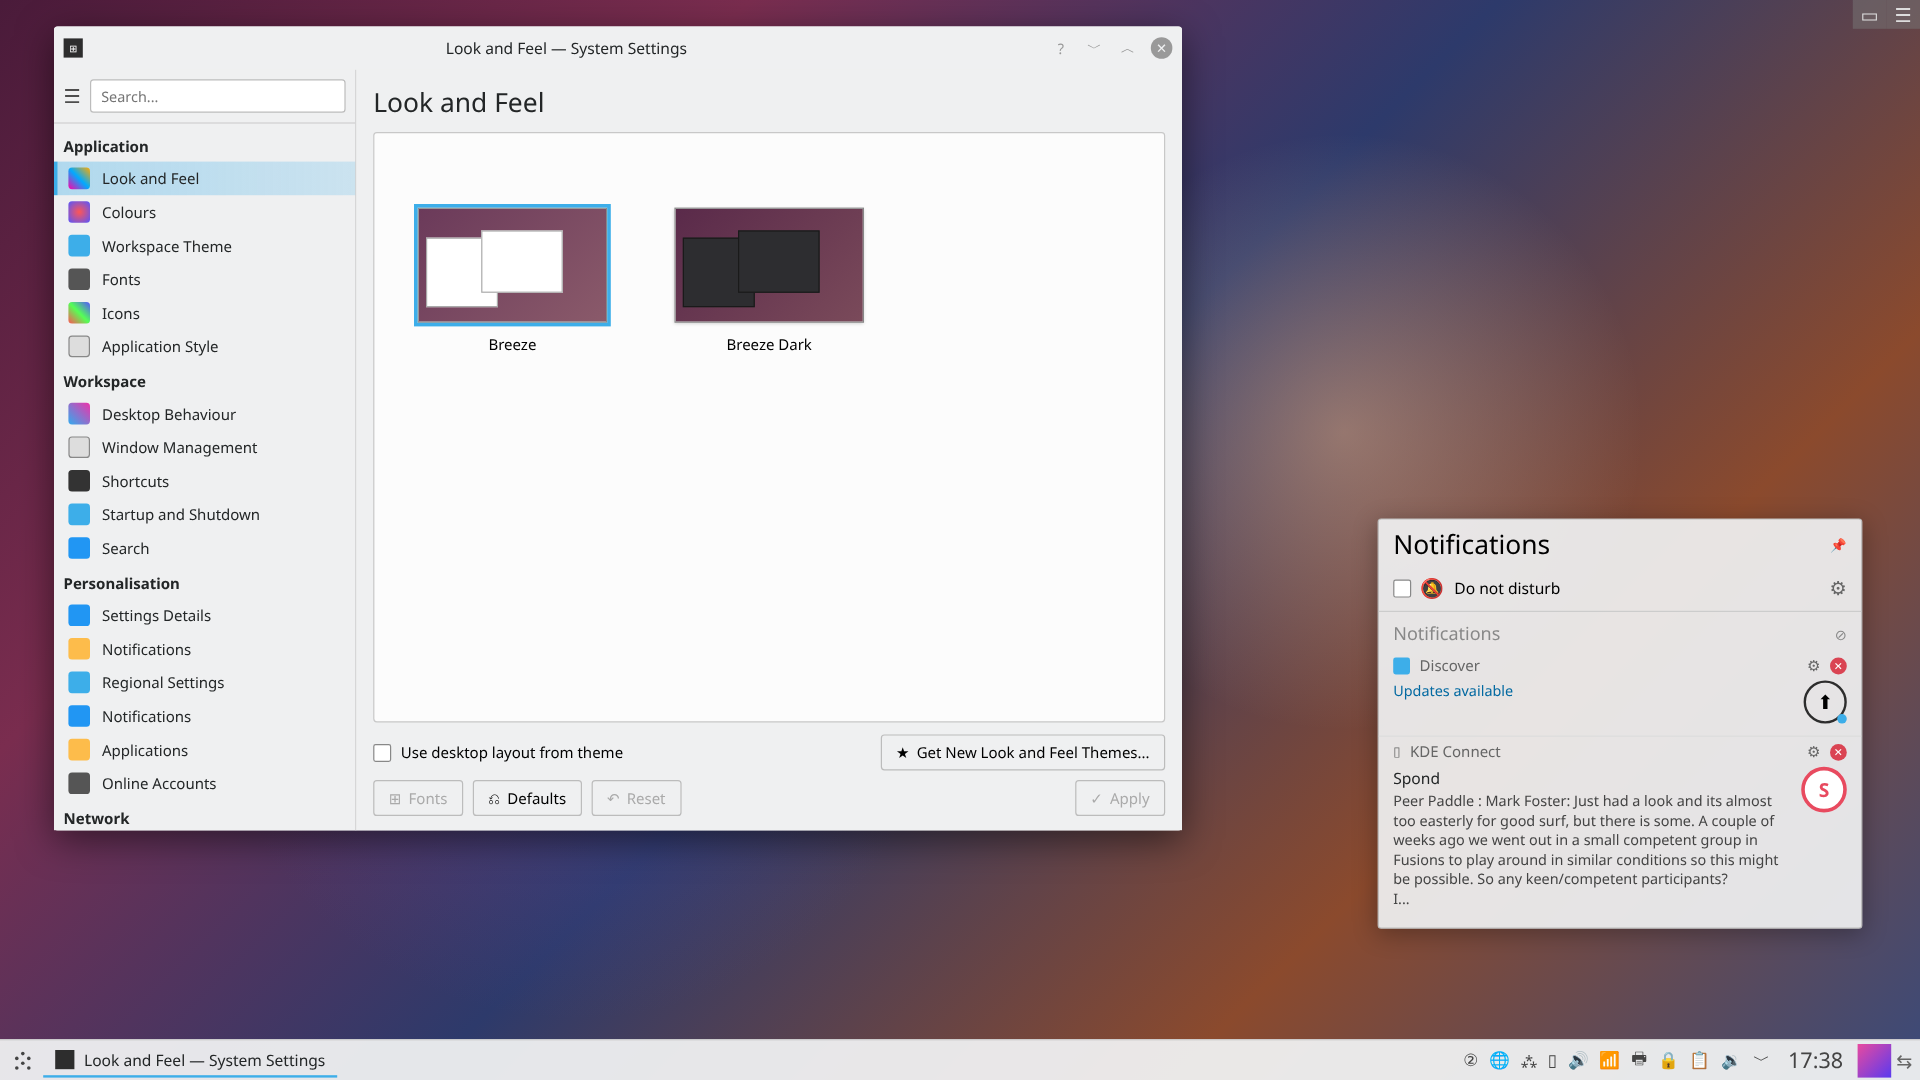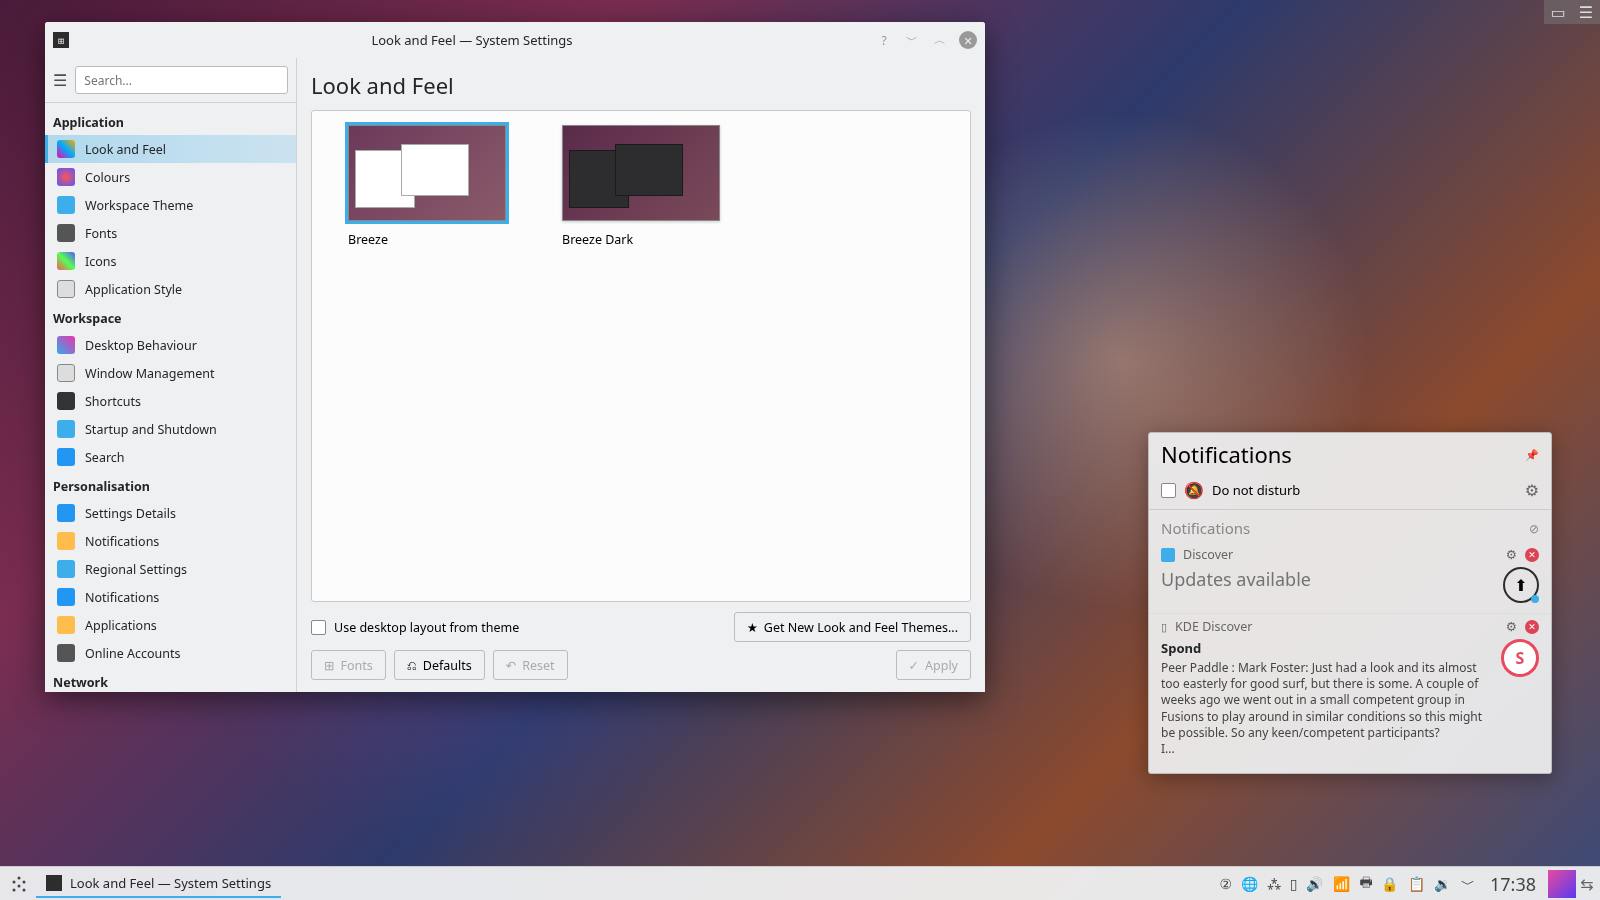--- a/index.html
+++ b/index.html
@@ -25,21 +25,21 @@
 .cat { font-size: 12.5px; font-weight: bold; color: #232627; padding: 7px 8px 4px; }
 .item { display: flex; align-items: center; gap: 10px; padding: 5px 8px 5px 12px; font-size: 12.5px; color: #232627; cursor: pointer; }
 .item.active { background: #3daee9; background: linear-gradient(to right, rgba(61,174,233,0.35), rgba(61,174,233,0.2)); border-left: 3px solid #3daee9; padding-left: 9px; }
 .item-icon { width: 18px; height: 18px; flex-shrink: 0; border-radius: 3px; display: flex; align-items: center; justify-content: center; font-size: 10px; color: #fff; }
 
 
 .main { flex: 1; background: #eff0f1; display: flex; flex-direction: column; padding: 12px 14px; }
 .main h1 { font-size: 22px; font-weight: normal; color: #232627; margin-bottom: 10px; }
 .theme-panel { flex: 1; background: #fcfcfc; border: 1px solid #c8c8c8; border-radius: 3px; padding: 14px; }
 .themes { display: flex; gap: 56px; padding-left: 22px; }
-.theme-card { text-align: left; cursor: pointer; }
+.theme-card { text-align: center; cursor: pointer; margin-top: 48px; }
 .theme-thumb { width: 158px; height: 96px; border: 1px solid #888; box-shadow: 0 1px 3px rgba(0,0,0,0.2); position: relative; margin-bottom: 10px; }
 .theme-card.selected .theme-thumb { outline: 3px solid #3daee9; }
 .theme-thumb.light { background: linear-gradient(135deg,#6b3a5a,#8a5a6a); }
 .theme-thumb.dark { background: linear-gradient(135deg,#5a2a4a,#7a4a5a); }
 .thumb-win { position: absolute; background: #fff; border: 1px solid #aaa; }
 .thumb-win.dark { background: #2d2d30; border-color: #1a1a1a; }
 .theme-label { font-size: 12.5px; }
 .below-panel { display: flex; align-items: center; padding: 10px 0 8px; justify-content: space-between; }
 .checkbox-row { display: flex; align-items: center; gap: 8px; font-size: 12.5px; }
 .checkbox { width: 15px; height: 15px; border: 1px solid #888; border-radius: 2px; background: #fff; }
@@ -54,22 +54,22 @@
 .np-head h2 { font-size: 22px; font-weight: normal; flex: 1; }
 .np-dnd { display: flex; align-items: center; gap: 8px; padding: 4px 12px 8px; border-bottom: 1px solid #ccc; }
 .np-sub { display: flex; align-items: center; justify-content: space-between; padding: 8px 12px 4px; color: #888; font-size: 15px; }
 .np-item { padding: 4px 12px 10px; border-bottom: 1px solid #ddd; }
 .np-item:last-child { border-bottom: none; }
 .np-item-head { display: flex; align-items: center; gap: 8px; font-size: 12.5px; color: #666; margin-bottom: 4px; }
 .np-item-head .fill { flex: 1; }
 .np-close { width: 14px; height: 14px; border-radius: 50%; background: #da4453; color:#fff; font-size:9px; display:flex; align-items:center; justify-content:center; cursor:pointer; }
 .np-body { display: flex; gap: 10px; align-items: flex-start; }
 .np-text { flex: 1; font-size: 12.5px; }
-.np-title { font-size: 18px; color: #737373; margin-bottom: 12px; }
-.np-sub-title { font-size: 13px; font-weight: bold; color: #232627; margin-bottom: 3px; }
+.np-title { font-size: 12px; color: #0369a1; margin-bottom: 12px; }
+.np-sub-title { font-size: 13px; font-weight: normal; color: #232627; margin-bottom: 3px; }
 .np-msg { font-size: 12px; color: #444; line-height: 1.35; }
 .np-app-ic { width: 14px; height: 14px; border-radius: 2px; flex-shrink: 0; }
 .np-badge { width: 36px; height: 36px; border-radius: 50%; border: 2px solid #2d2d2d; display:flex; align-items:center; justify-content:center; position:relative; flex-shrink:0; }
 .np-badge::after { content:''; position:absolute; right:-2px; bottom:-2px; width:8px; height:8px; border-radius:50%; background:#3daee9; }
 .np-logo { width: 38px; height: 38px; border-radius: 50%; background: #fff; border: 3px solid #e84a5f; flex-shrink:0; display:flex; align-items:center; justify-content:center; color:#e84a5f; font-weight:bold; }
 
 
 .taskbar { position: absolute; left: 0; right: 0; bottom: 0; height: 34px; background: rgba(239,240,241,0.95); border-top: 1px solid #ccc; display: flex; align-items: center; }
 .tb-start { width: 30px; height: 30px; display:flex; align-items:center; justify-content:center; font-size:18px; cursor:pointer; margin-left:4px; }
 .tb-task { display:flex; align-items:center; gap:8px; padding:0 10px; height:28px; font-size:13px; color:#232627; cursor:pointer; border-bottom: 2px solid #3daee9; margin-left:2px; }
@@ -275,21 +275,21 @@
         <div class="np-title">Updates available</div>
       </div>
       <div class="np-badge">
         <span style="font-size:16px;">⬆</span>
       </div>
     </div>
   </div>
   <div class="np-item">
     <div class="np-item-head">
       <span style="color:#666;font-size:11px;">▯</span>
-      <span>KDE Discover</span>
+      <span>KDE Connect</span>
       <span class="fill"></span>
       <span style="color:#666;">⚙</span>
       <span class="np-close">✕</span>
     </div>
     <div class="np-body">
       <div class="np-text">
         <div class="np-sub-title">Spond</div>
         <div class="np-msg">Peer Paddle : Mark Foster: Just had a look and its almost too easterly for good surf, but there is some. A couple of weeks ago we went out in a small competent group in Fusions to play around in similar conditions so this might be possible. So any keen/competent participants?</div>
         <div class="np-msg">I...</div>
       </div>

